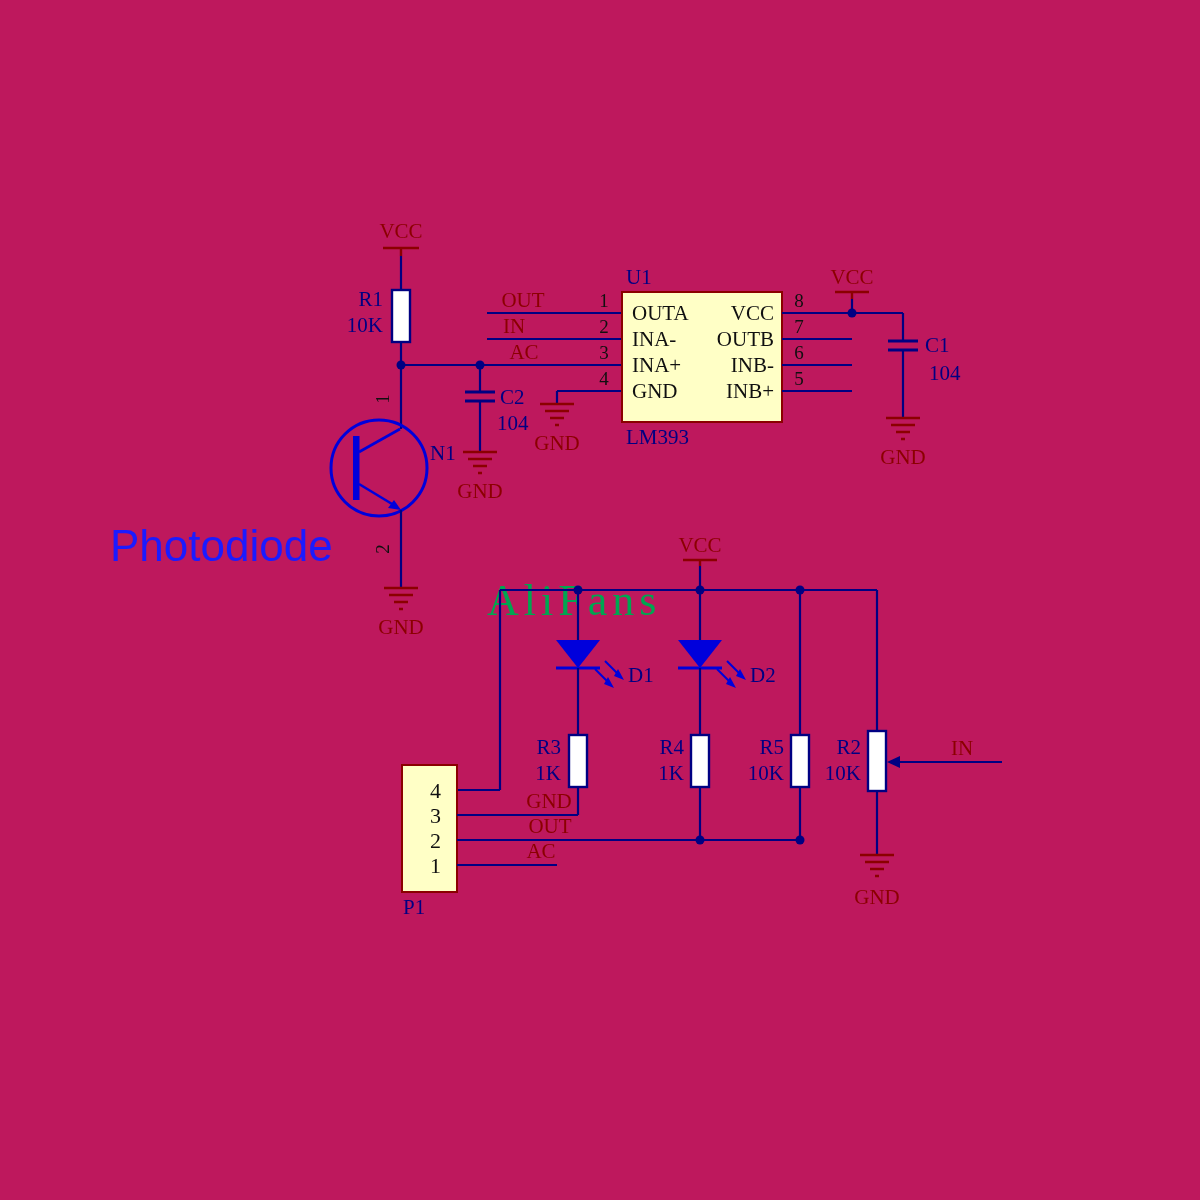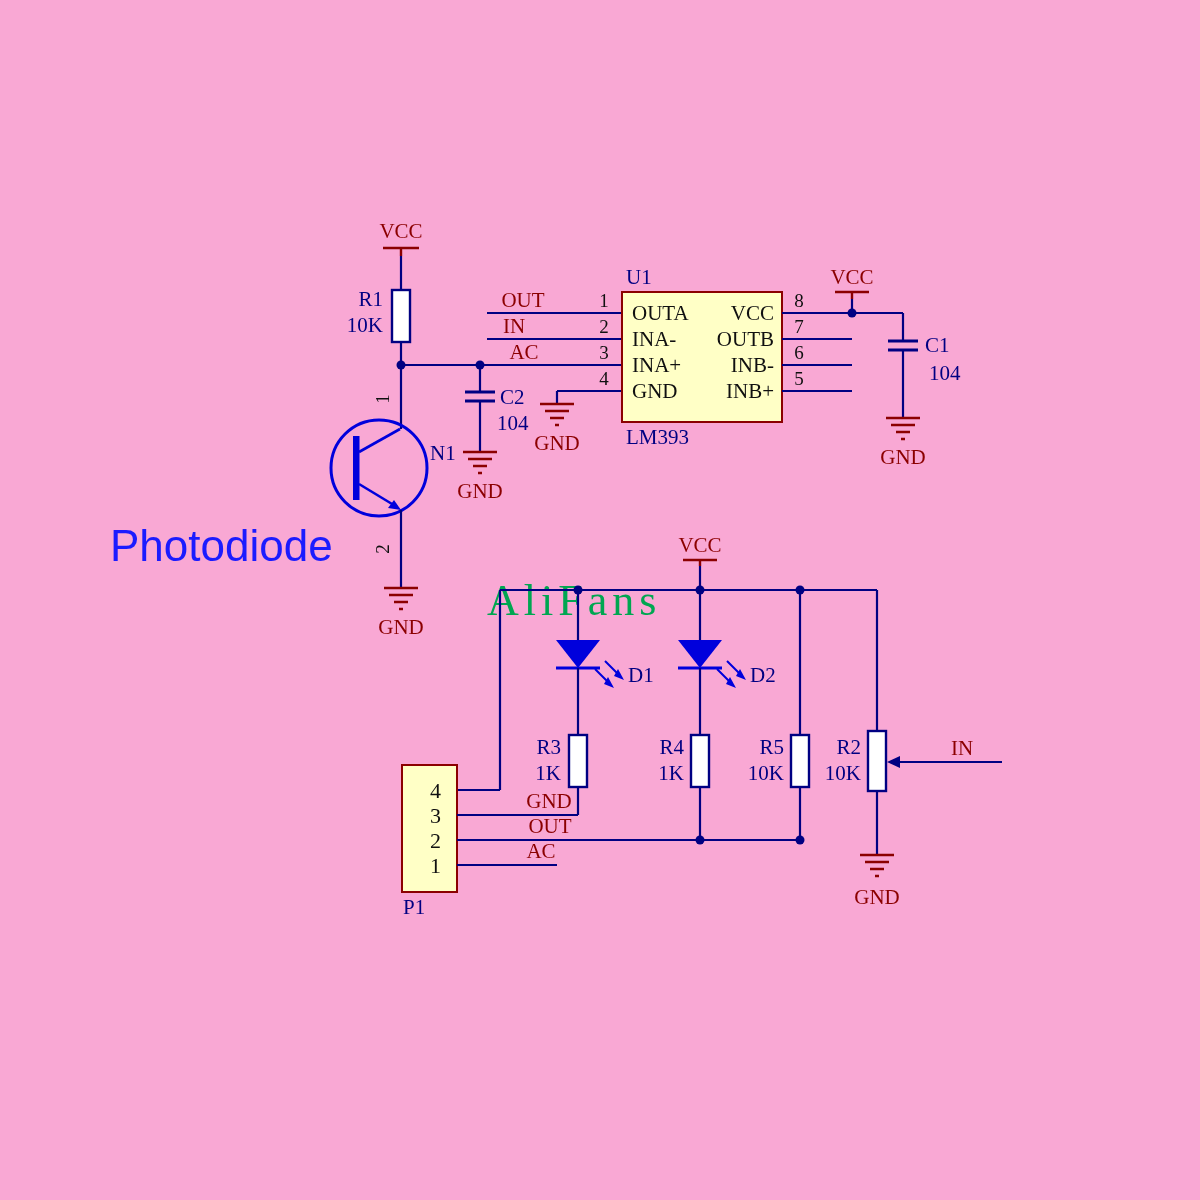--- a/index.html
+++ b/index.html
@@ -1,16 +1,16 @@
 <!DOCTYPE html>
 <html><head>
 <meta charset="utf-8">
 <style>
   html,body{margin:0;padding:0;background:#ffffff;}
-  .canvas{position:relative;width:1200px;height:1200px;background:#f9a8d4;overflow:hidden;}
+  .canvas{position:relative;width:1200px;height:1200px;background:#be185d;overflow:hidden;}
   svg{position:absolute;left:0;top:0;}
   text{font-family:"Liberation Serif", serif;}
   .net{fill:#8B0000;font-size:21px;}
   .des{fill:#000082;font-size:21px;}
   .pin{fill:#101010;font-size:19px;}
   .chiptxt{fill:#101010;font-size:21px;}
   .p1num{fill:#101010;font-size:22px;}
   .photolabel{fill:#1B1BFF;font-size:44px;font-family:"Liberation Sans", sans-serif;}
   .watermark{fill:#00A651;font-size:44px;letter-spacing:5px;}
   .wire{stroke:#000082;stroke-width:2.2;fill:none;}

